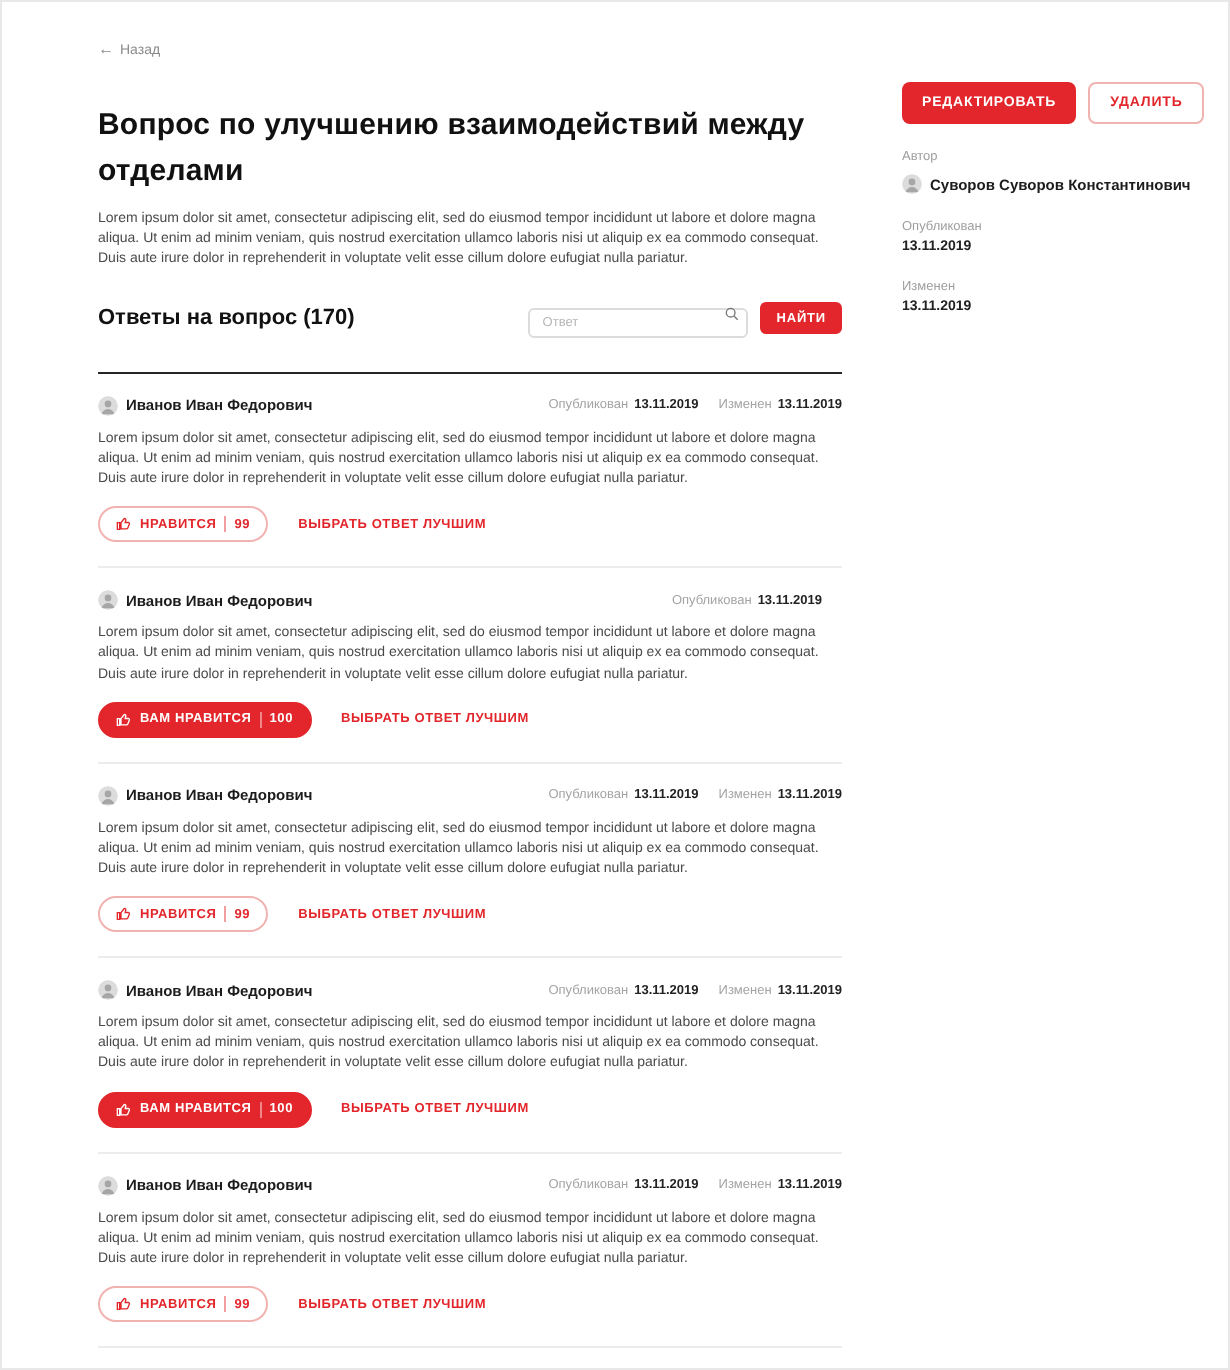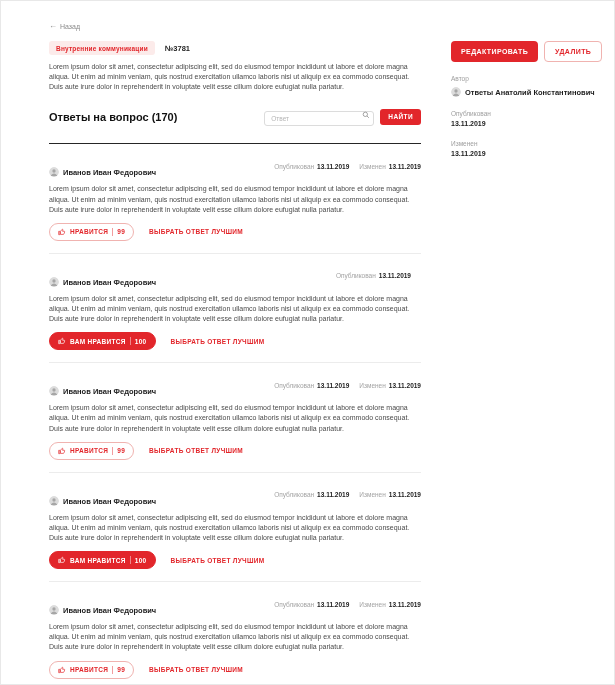--- a/index.html
+++ b/index.html
@@ -32,21 +32,21 @@
   .answers-title { font-size:11px; font-weight:800; color:#111; }
   .search-area { display:flex; align-items:center; }
   .search-wrap { position:relative; }
   .search-input { width:110px; height:15px; border:1px solid #dcdcdc; border-radius:3px; font-size:6.5px; padding:0 17px 0 6px; color:#333; outline:none; font-family:inherit; }
   .search-input::placeholder { color:#b5b5b5; }
   .search-icon { position:absolute; right:4px; top:3.5px; width:8px; height:8px; }
   .find-btn { margin-left:6px; background:#e2262b; color:#fff; border:none; font-size:6.5px; font-weight:700; letter-spacing:.4px; padding:4.5px 8px; border-radius:3px; cursor:pointer; font-family:inherit; }
   
   .answer-card { padding:11px 0 12px; border-bottom:1px solid #ececec; }
   .card-header { display:flex; justify-content:space-between; align-items:center; }
-  .author { display:flex; align-items:flex-end; gap:4px;margin-top:12px; }
+  .author { display:flex; align-items:center; gap:4px; }
   .avatar { width:10px; height:10px; border-radius:50%; overflow:hidden; flex:none; }
   .author-name { font-size:7.5px; font-weight:700; color:#1c1c1c; }
   .meta { display:flex; align-items:center; gap:10px; }
   .meta-pair { display:flex; align-items:center; gap:3px; }
   .meta-label { font-size:6.5px; color:#a3a3a3; }
   .meta-date { font-size:6.5px; font-weight:700; color:#222; }
   .meta-label:empty, .meta-date:empty { display:none; }
   
   .card-actions { display:flex; align-items:center; gap:15px; margin-top:8px; }
   .like-btn { display:inline-flex; align-items:center; gap:4px; background:#fff; border:1px solid #f0b3b0; color:#e2262b; border-radius:11px; padding:4px 8px; font-size:6.5px; font-weight:700; letter-spacing:.3px; cursor:pointer; font-family:inherit; }
@@ -69,25 +69,22 @@
 <div class="page">
 
   <a class="back-link">
     <span class="back-arrow">←</span>
     <span>Назад</span>
   </a>
 
   <div class="columns">
     <div class="main">
 
-      <div class="badge-row">
-        <span class="category-badge">Внутренние коммуникации</span>
-        <span class="question-number">№3781</span>
-      </div>
-
+
+      <h1 class="page-title">Вопрос по улучшению взаимодействий между отделами</h1>
       <p class="body-text">Lorem ipsum dolor sit amet, consectetur adipiscing elit, sed do eiusmod tempor incididunt ut labore et dolore magna aliqua. Ut enim ad minim veniam, quis nostrud exercitation ullamco laboris nisi ut aliquip ex ea commodo consequat. Duis aute irure dolor in reprehenderit in voluptate velit esse cillum dolore eufugiat nulla pariatur.</p>
 
       <div class="answers-header">
         <h2 class="answers-title">Ответы на вопрос (170)</h2>
         <div class="search-area">
           <span class="search-wrap">
             <input class="search-input" type="text" placeholder="Ответ" style="">
             <svg class="search-icon" viewBox="0 0 24 24" fill="none">
                 <circle cx="10" cy="10" r="6.5" stroke="#777" stroke-width="2"></circle>
                 <line x1="15" y1="15" x2="20.5" y2="20.5" stroke="#777" stroke-width="2"></line>
@@ -280,21 +277,21 @@
         <button class="edit-btn">РЕДАКТИРОВАТЬ</button>
         <button class="delete-btn">УДАЛИТЬ</button>
       </div>
       <div class="side-label">Автор</div>
       <div class="side-author">
         <svg class="avatar" viewBox="0 0 24 24">
             <circle cx="12" cy="12" r="12" fill="#dcdcdc"></circle>
             <circle cx="12" cy="9.5" r="4" fill="#a6a6a6"></circle>
             <path d="M4 22c1.5-4.5 5-6.5 8-6.5s6.5 2 8 6.5" fill="#a6a6a6"></path>
           </svg>
-        <span class="side-author-name">Ответы Анатолий Константинович</span>
+        <span class="side-author-name">Суворов Суворов Константинович</span>
       </div>
       <div class="side-label">Опубликован</div>
       <div class="side-date">13.11.2019</div>
       <div class="side-label">Изменен</div>
       <div class="side-date">13.11.2019</div>
     </div>
   </div>
 
 </div>
 

